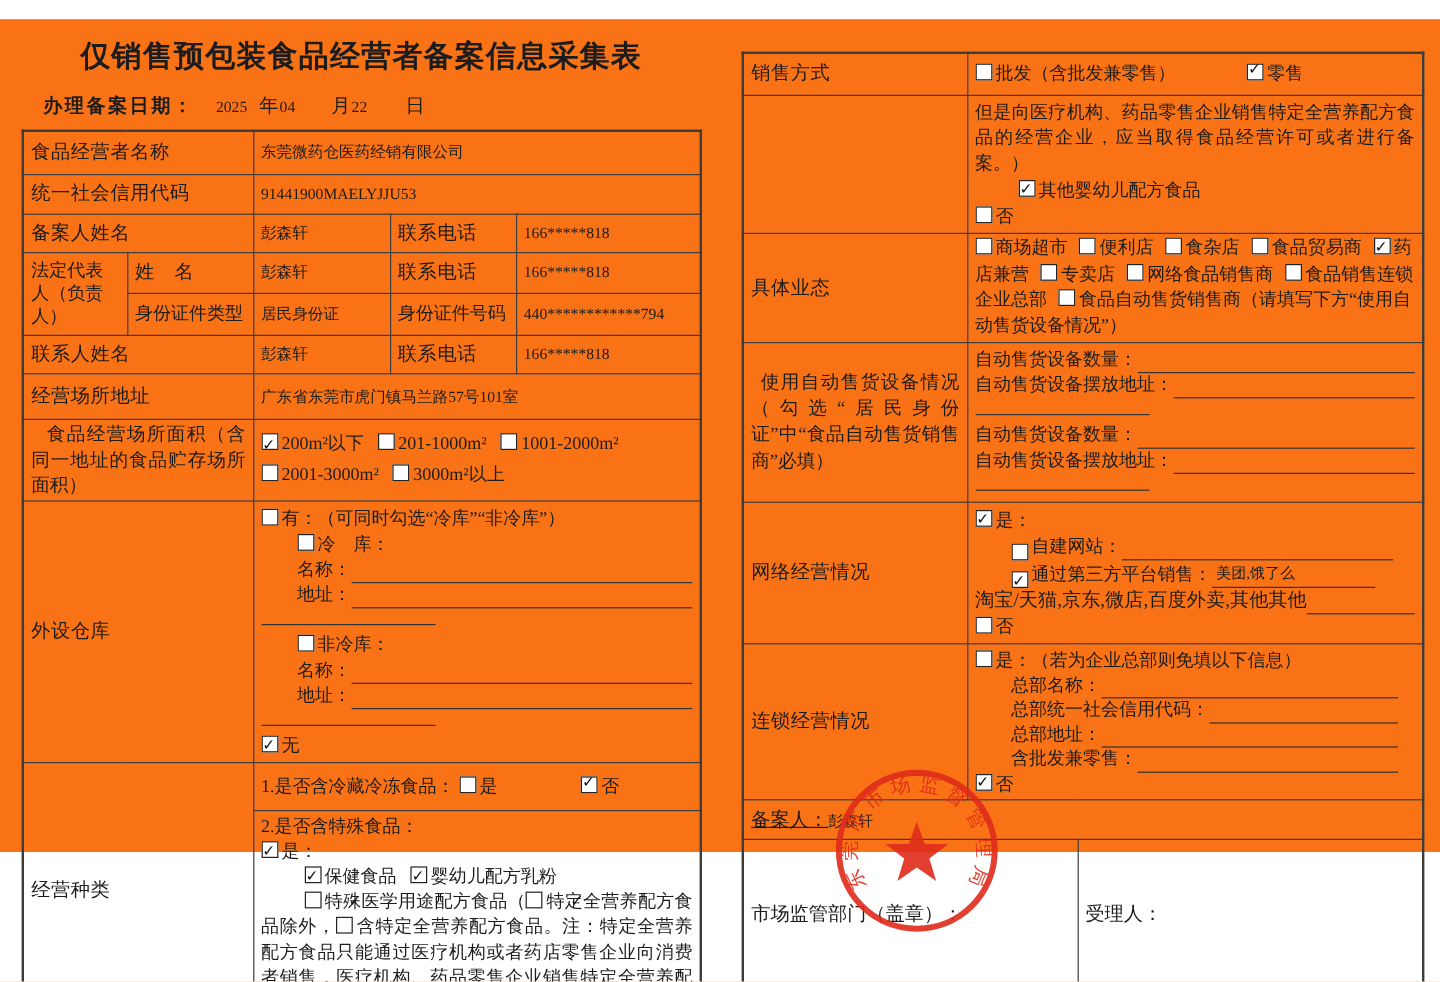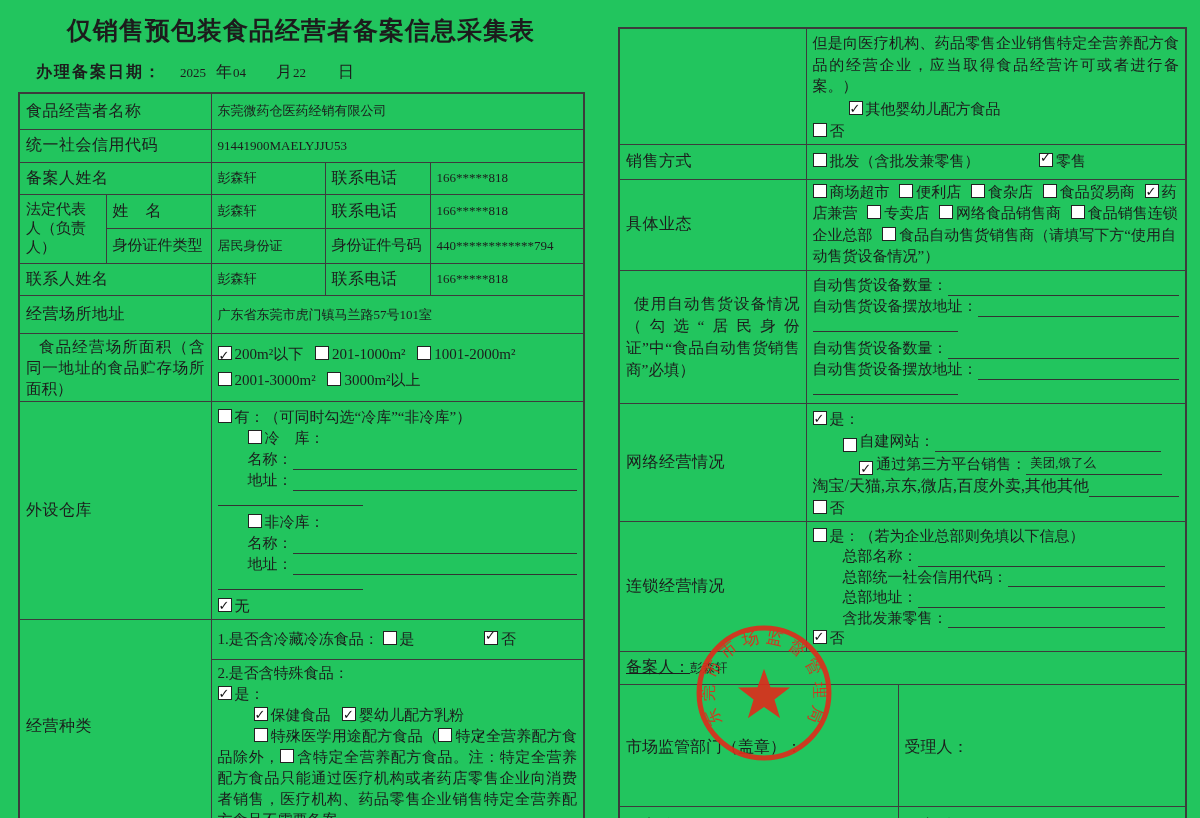--- a/index.html
+++ b/index.html
@@ -1,18 +1,18 @@
 <!DOCTYPE html>
 <html><head>
 <meta charset="utf-8">
 <style>
   html,body{margin:0;padding:0;background:#ffffff;}
   body{width:1200px;height:818px;position:relative;overflow:hidden;
        font-family:"Liberation Serif","DejaVu Serif",serif;color:#1c1c1c;}
-  .page{position:absolute;left:0;top:0;width:1200px;height:818px;background:#22c55e;}
+  .page{position:absolute;left:0;top:16px;width:1200px;height:694px;background:#f97316;}
 
   
   .left-col{position:absolute;left:18px;top:0;width:566px;}
   .right-col{position:absolute;left:618px;top:27px;width:567px;}
 
   .doc-title{margin-top:14px;text-align:center;font-size:25px;font-weight:bold;letter-spacing:1px;}
   .date-line{margin:15px 0 9px 18px;font-size:16px;display:flex;align-items:baseline;}
   .date-line .dl{font-weight:600;letter-spacing:2px;}
   .date-line .num{font-size:13px;}
   .date-line .unit{font-size:16px;letter-spacing:1px;}
@@ -27,21 +27,21 @@
   td.vtop{vertical-align:top;}
 
   
   .cb{display:inline-block;width:12px;height:12px;border:1.5px solid #222;position:relative;
       vertical-align:-1px;margin-right:3px;background:#fff;flex:0 0 auto;}
   .cb.checked::after{content:"✓";position:absolute;left:0px;top:-4px;font-size:13px;color:#111;}
 
   
   .fill{flex:1 1 auto;border-bottom:1px solid #333;height:15px;min-width:30px;}
   .shortline{display:inline-block;width:145px;border-bottom:1px solid #333;height:12px;}
-  .fl{display:flex;align-items:flex-end;justify-content:center;}
+  .fl{display:flex;align-items:flex-end;}
   .wline{line-height:21px;}
   .ind{padding-left:30px;}
   .ind36{padding-left:36px;}
   .opt{white-space:nowrap;margin-right:6px;}
   .opt.wrapok{white-space:normal;}
   .para{margin:0;text-indent:36px;line-height:21px;text-align:justify;}
   .p0{margin:0;line-height:21.5px;text-align:justify;}
   .small{font-size:16px;}
   .valtext{font-size:12.5px;}
 
@@ -194,35 +194,35 @@
 
   <div class="right-col">
     <table class="form">
       <colgroup>
           <col style="width:187px">
           <col style="width:92px">
           <col style="width:288px">
         </colgroup>
 
       <tbody>
-          <tr style="height:88px">
+          <tr style="height:35px">
+        <td class="lbl">销售方式</td>
+        <td colspan="2" class="cell">
+          <span class="cb"></span><span>批发（含批发兼零售）</span>
+          <span style="display:inline-block;width:52px"></span>
+          <span class="cb checked"></span><span>零售</span>
+        </td>
+      </tr>
+
+      <tr style="height:88px">
         <td></td>
         <td colspan="2" class="cell vtop" style="padding-top:4px">
           <p class="p0">但是向医疗机构、药品零售企业销售特定全营养配方食品的经营企业，应当取得食品经营许可或者进行备案。）</p>
           <div class="wline ind36" style="line-height:22px"><span class="cb checked"></span><span>其他婴幼儿配方食品</span></div>
           <div class="wline" style="line-height:22px"><span class="cb"></span><span>否</span></div>
-        </td>
-      </tr>
-
-      <tr style="height:35px">
-        <td class="lbl">销售方式</td>
-        <td colspan="2" class="cell">
-          <span class="cb"></span><span>批发（含批发兼零售）</span>
-          <span style="display:inline-block;width:52px"></span>
-          <span class="cb checked"></span><span>零售</span>
         </td>
       </tr>
 
       <tr style="height:87px">
         <td class="lbl">具体业态</td>
         <td colspan="2" class="cell" style="line-height:21.5px">
           <span class="opt"><span class="cb"></span><span>商场超市</span></span>
           <span class="opt"><span class="cb"></span><span>便利店</span></span>
           <span class="opt"><span class="cb"></span><span>食杂店</span></span>
           <span class="opt"><span class="cb"></span><span>食品贸易商</span></span>

